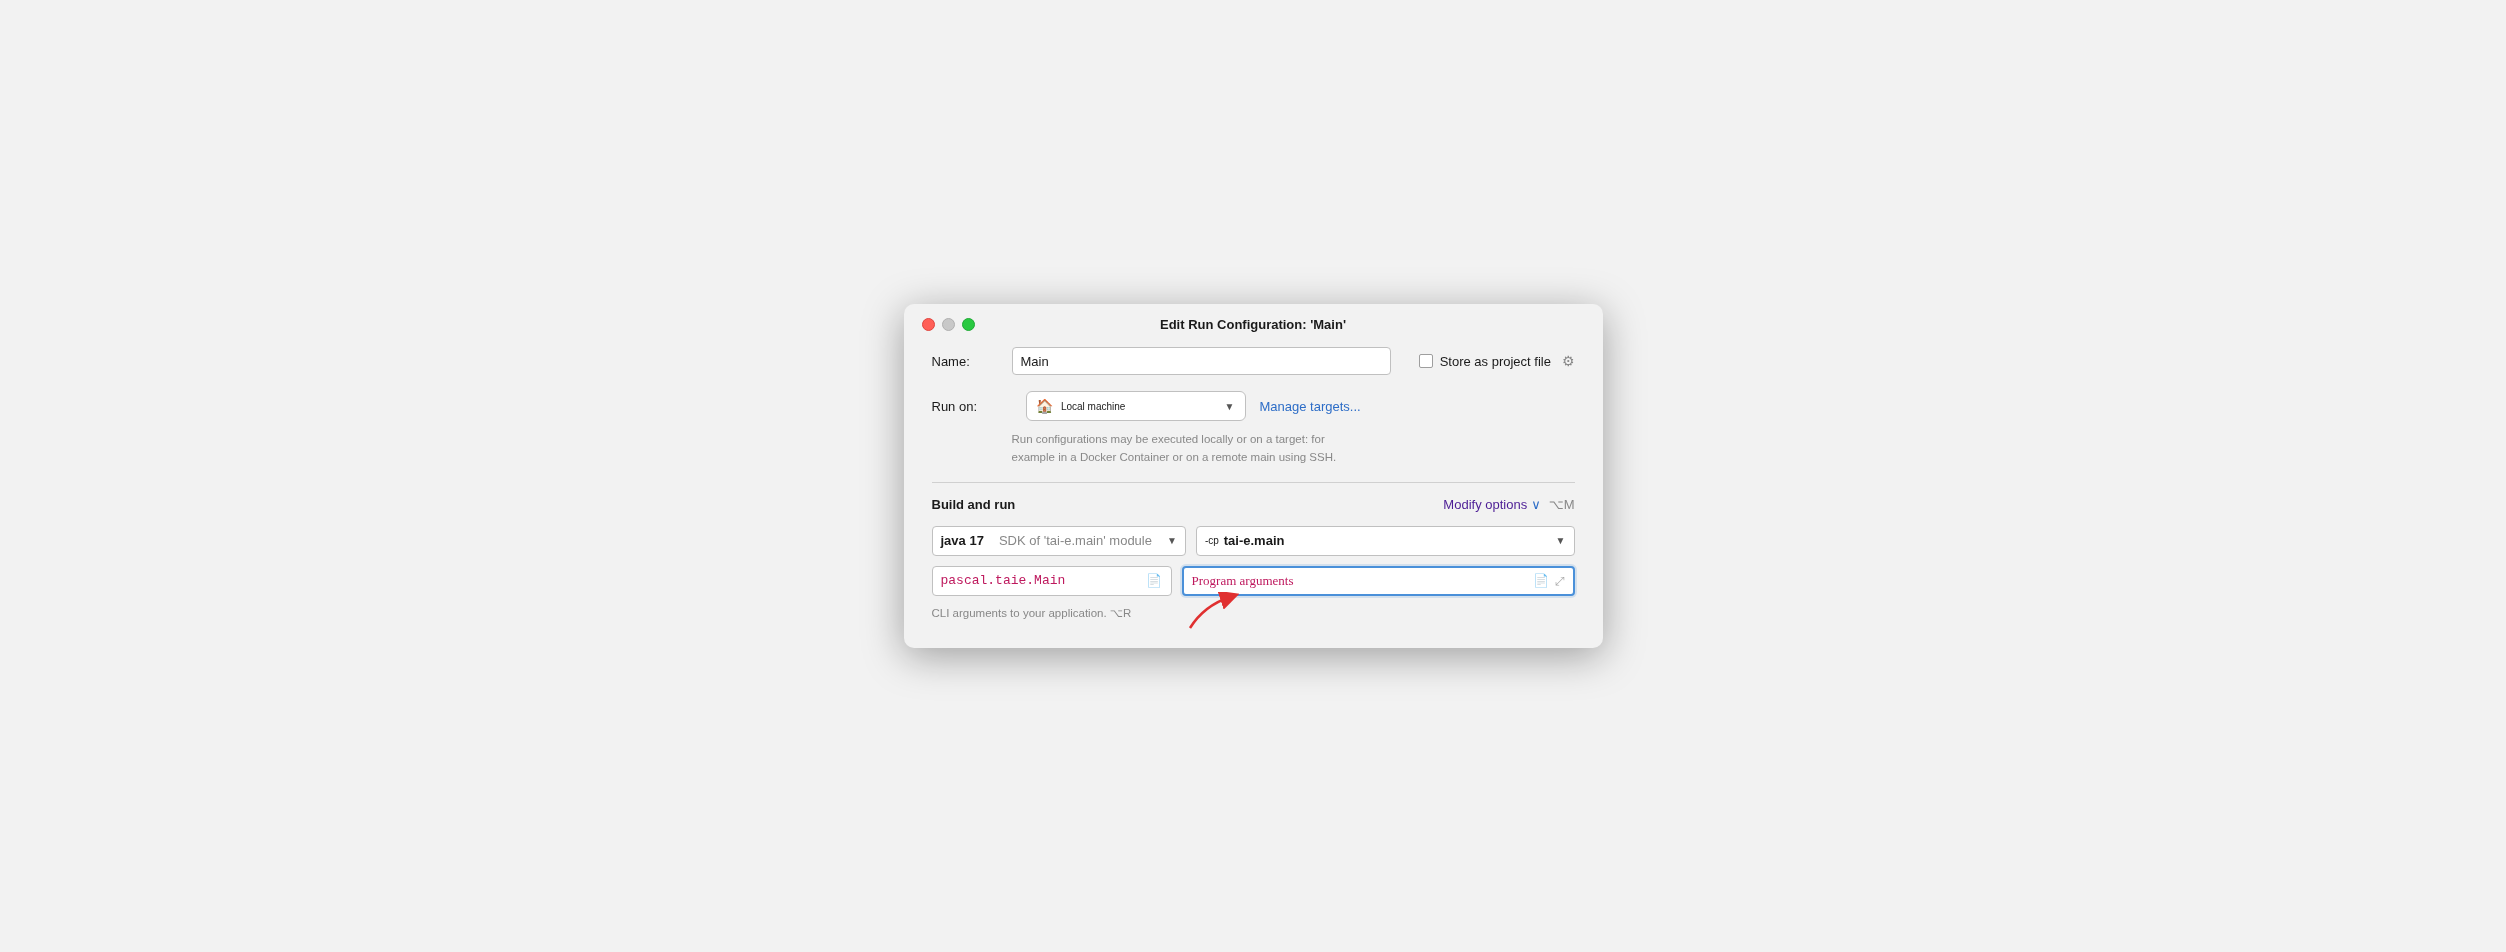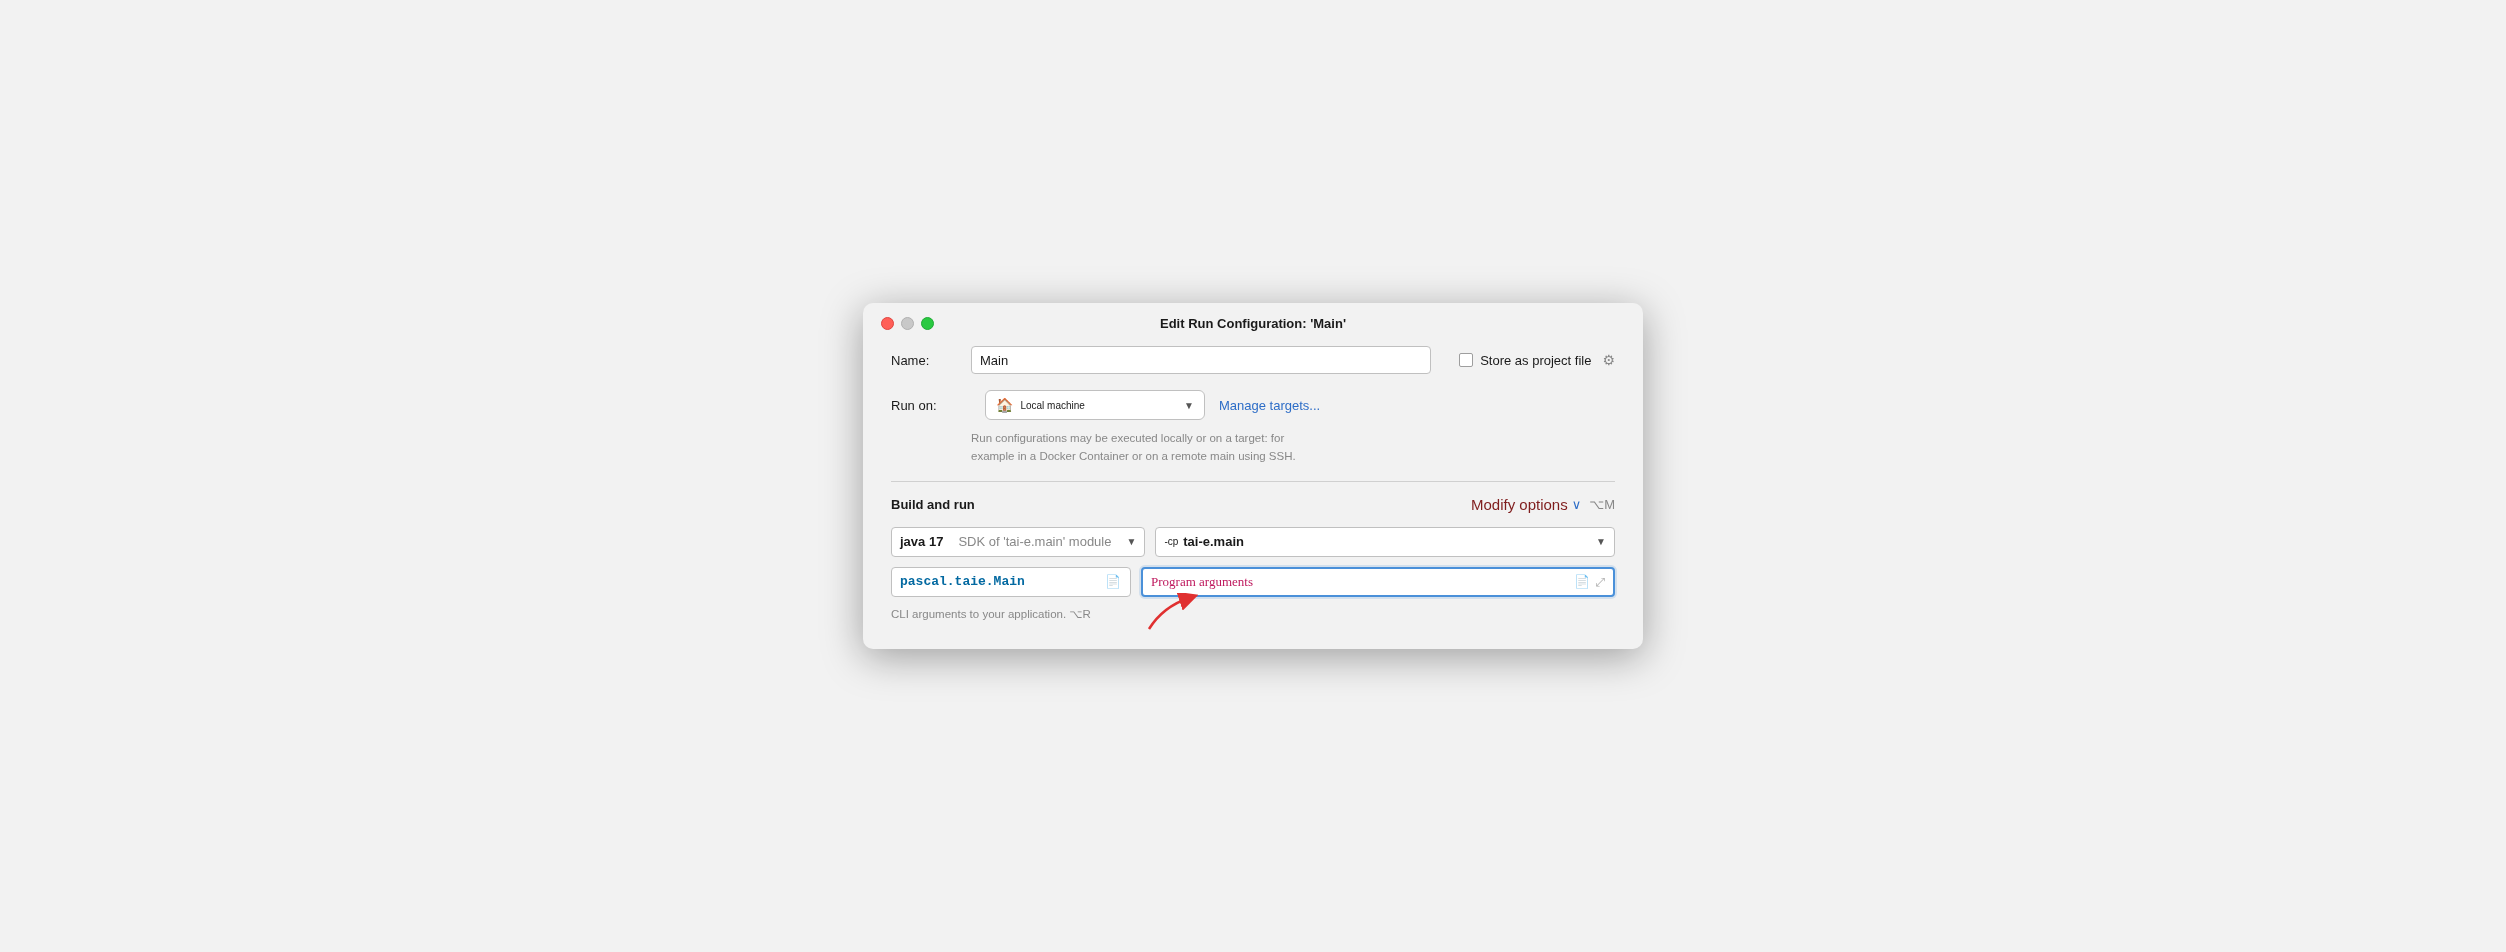--- a/index.html
+++ b/index.html
@@ -10,21 +10,21 @@
       display: flex;
       justify-content: center;
       align-items: center;
       min-height: 100vh;
     }
 
     .dialog {
       background: #f2f2f2;
       border-radius: 10px;
       box-shadow: 0 8px 40px rgba(0,0,0,0.35);
-      width: 780px;
+      width: 699px;
       padding: 0 0 28px 0;
       position: relative;
     }
 
     
     .title-bar {
       display: flex;
       align-items: center;
       padding: 14px 18px 10px 18px;
       position: relative;
@@ -192,22 +192,22 @@
       margin-bottom: 14px;
     }
 
     .section-title {
       font-size: 13px;
       font-weight: 700;
       color: #1a1a1a;
     }
 
     .modify-options-link {
-      font-size: 15px;
-      color: #7f1d1d;
+      font-size: 13px;
+      color: #4c1d95;
       cursor: pointer;
       display: flex;
       align-items: center;
       gap: 4px;
     }
 
     .modify-shortcut {
       font-size: 13px;
       color: #888;
       margin-left: 4px;
@@ -289,22 +289,22 @@
       padding: 0 8px;
       height: 30px;
       gap: 5px;
       cursor: text;
       flex: 0 0 auto;
       min-width: 240px;
     }
 
     .main-class-field .mc-text {
       font-size: 13px;
-      font-weight: 700;
-      color: #0369a1;
+      font-weight: 400;
+      color: #be185d;
       font-family: "Menlo", "Monaco", "Courier New", monospace;
       flex: 1;
     }
 
     .field-icon {
       font-size: 13px;
       color: #aaa;
     }
 
     .program-args-field {

